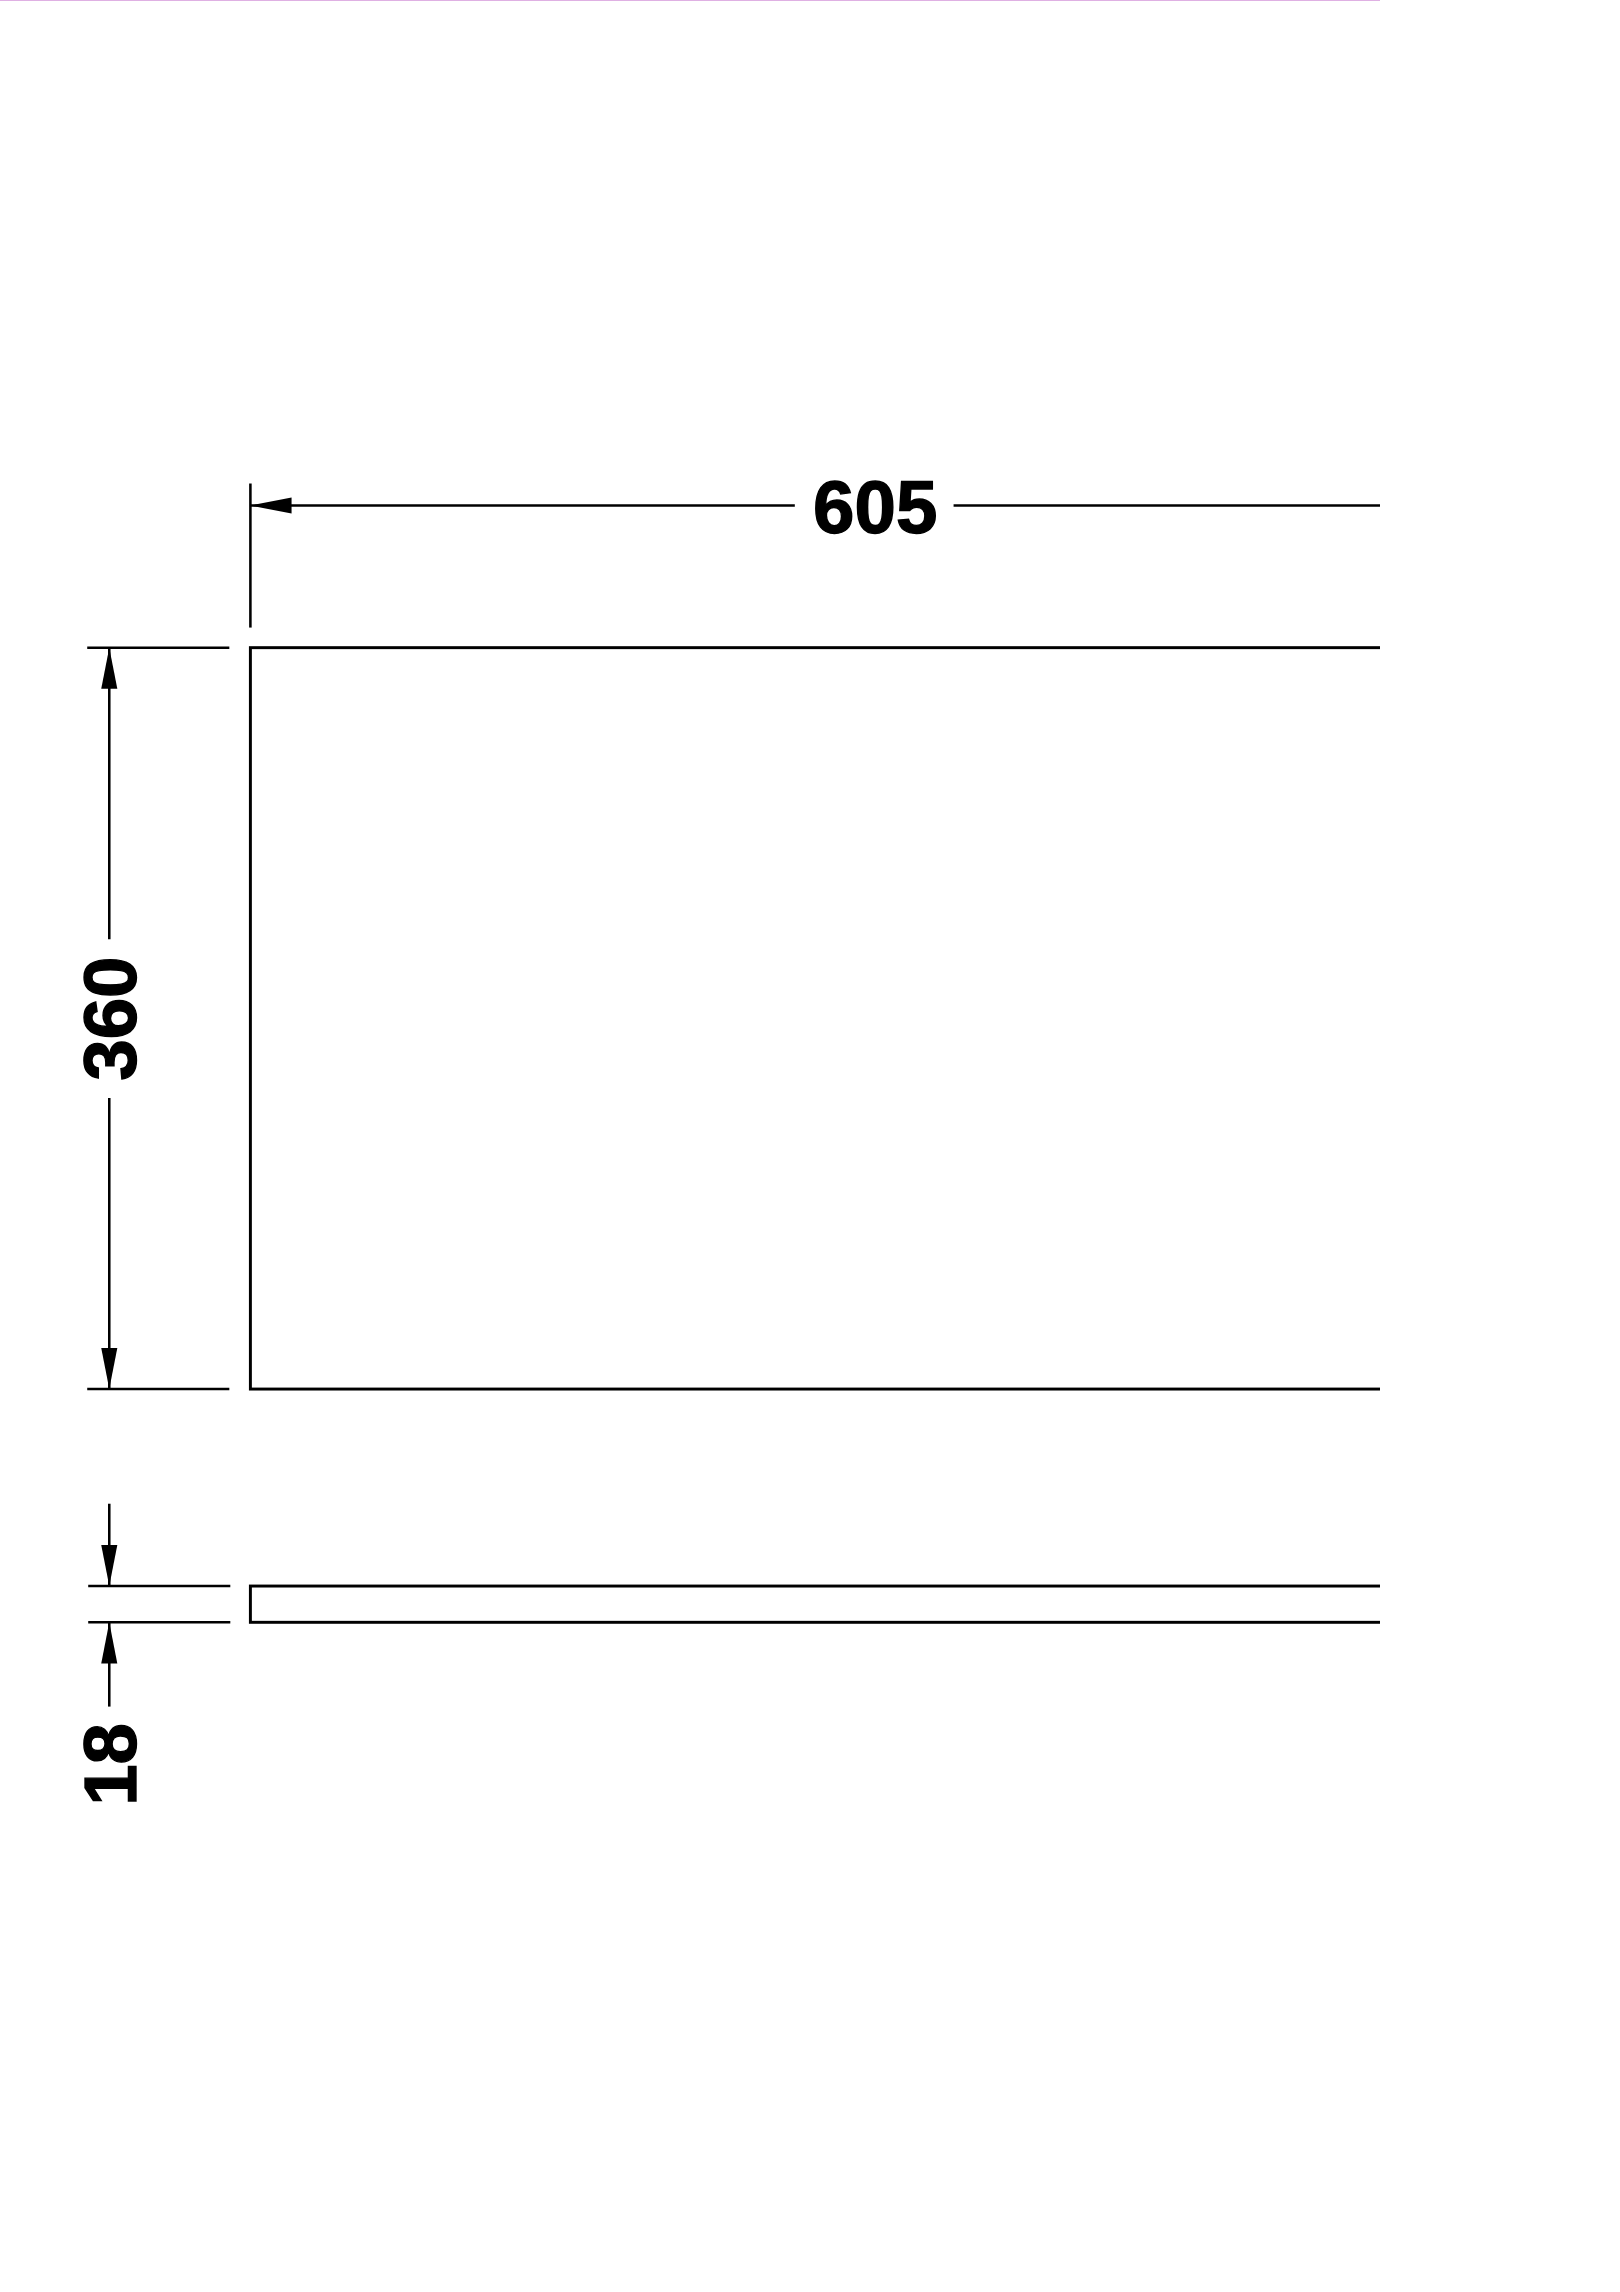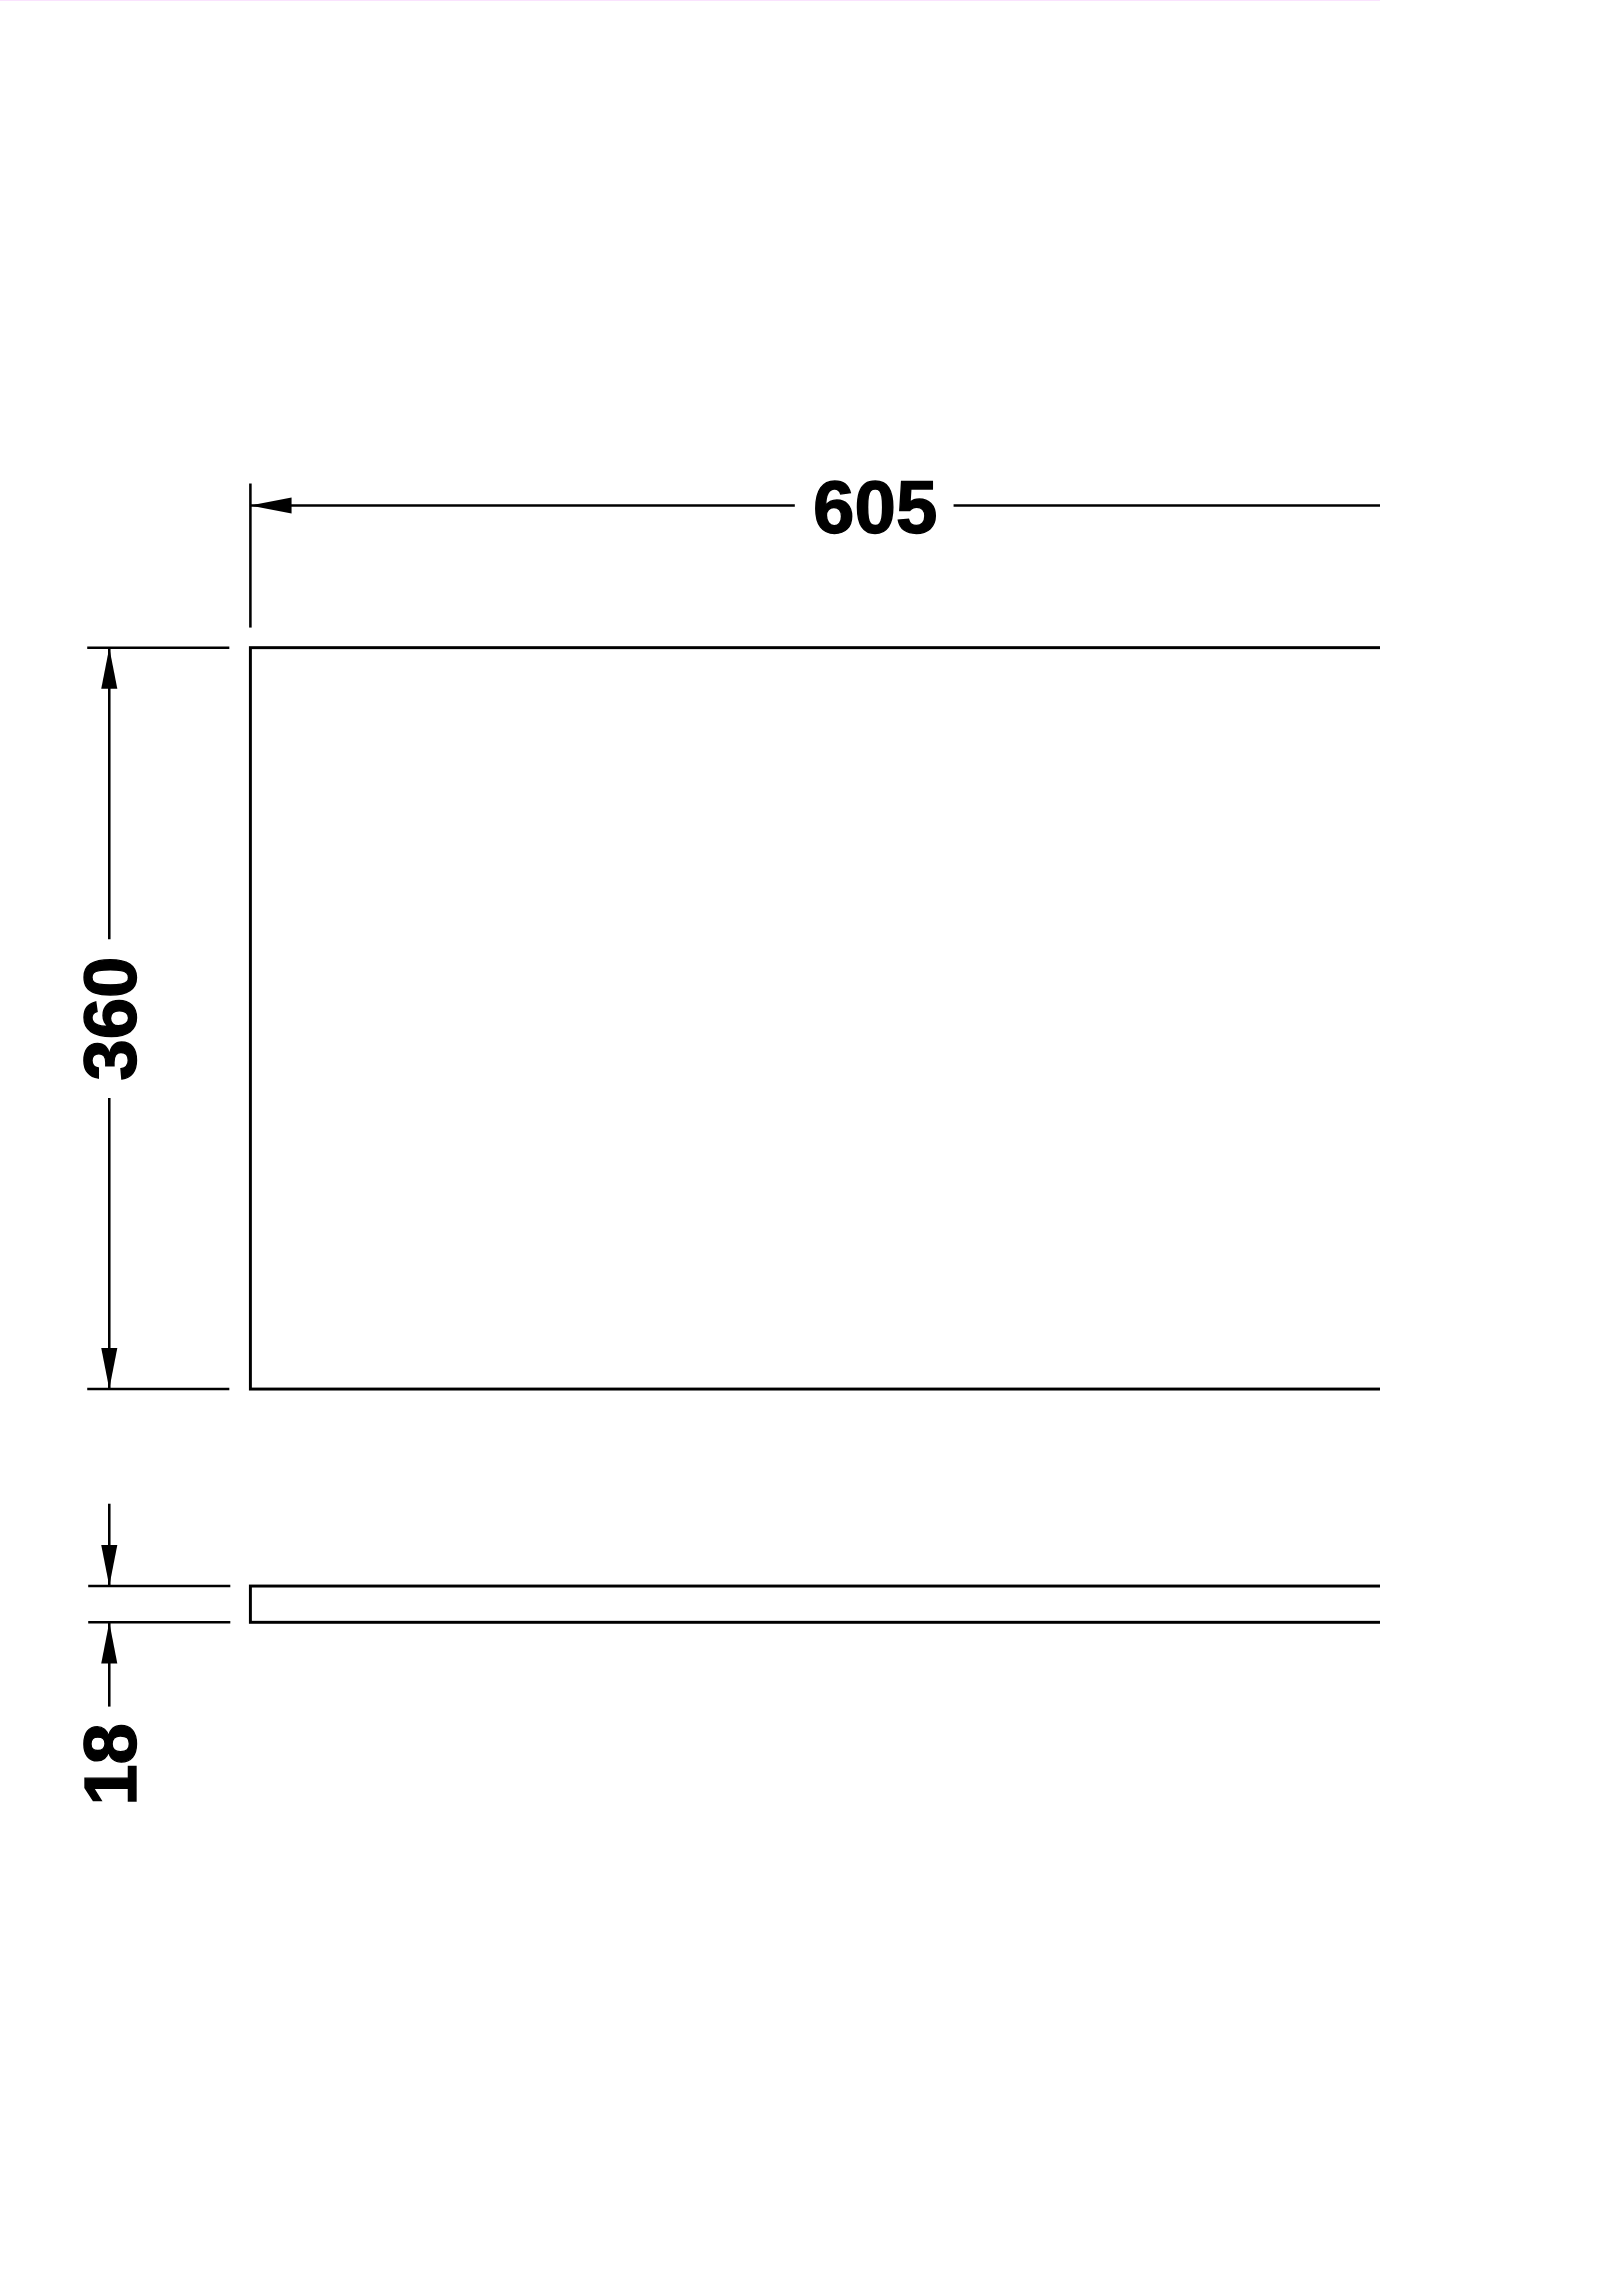--- a/index.html
+++ b/index.html
@@ -1,16 +1,16 @@
 <!DOCTYPE html>
 <html><head>
 <meta charset="utf-8">
 <style>
   html,body{margin:0;padding:0;background:#ffffff;}
-  .page{width:1380px;height:2293px;position:relative;background:#f0abfc;overflow:hidden;}
+  .page{width:1380px;height:2293px;position:relative;background:#a21caf;overflow:hidden;}
   svg{display:block;}
   text{font-family:"Liberation Sans", sans-serif;font-weight:bold;fill:#000000;stroke:#000000;stroke-width:1.4;}
 </style>
 </head>
 <body>
 <div class="page">
 <svg width="1620" height="2293" viewBox="0 0 1653 2339">
 
   <rect x="0" y="0" width="1653" height="2339" fill="#ffffff"></rect>
 

